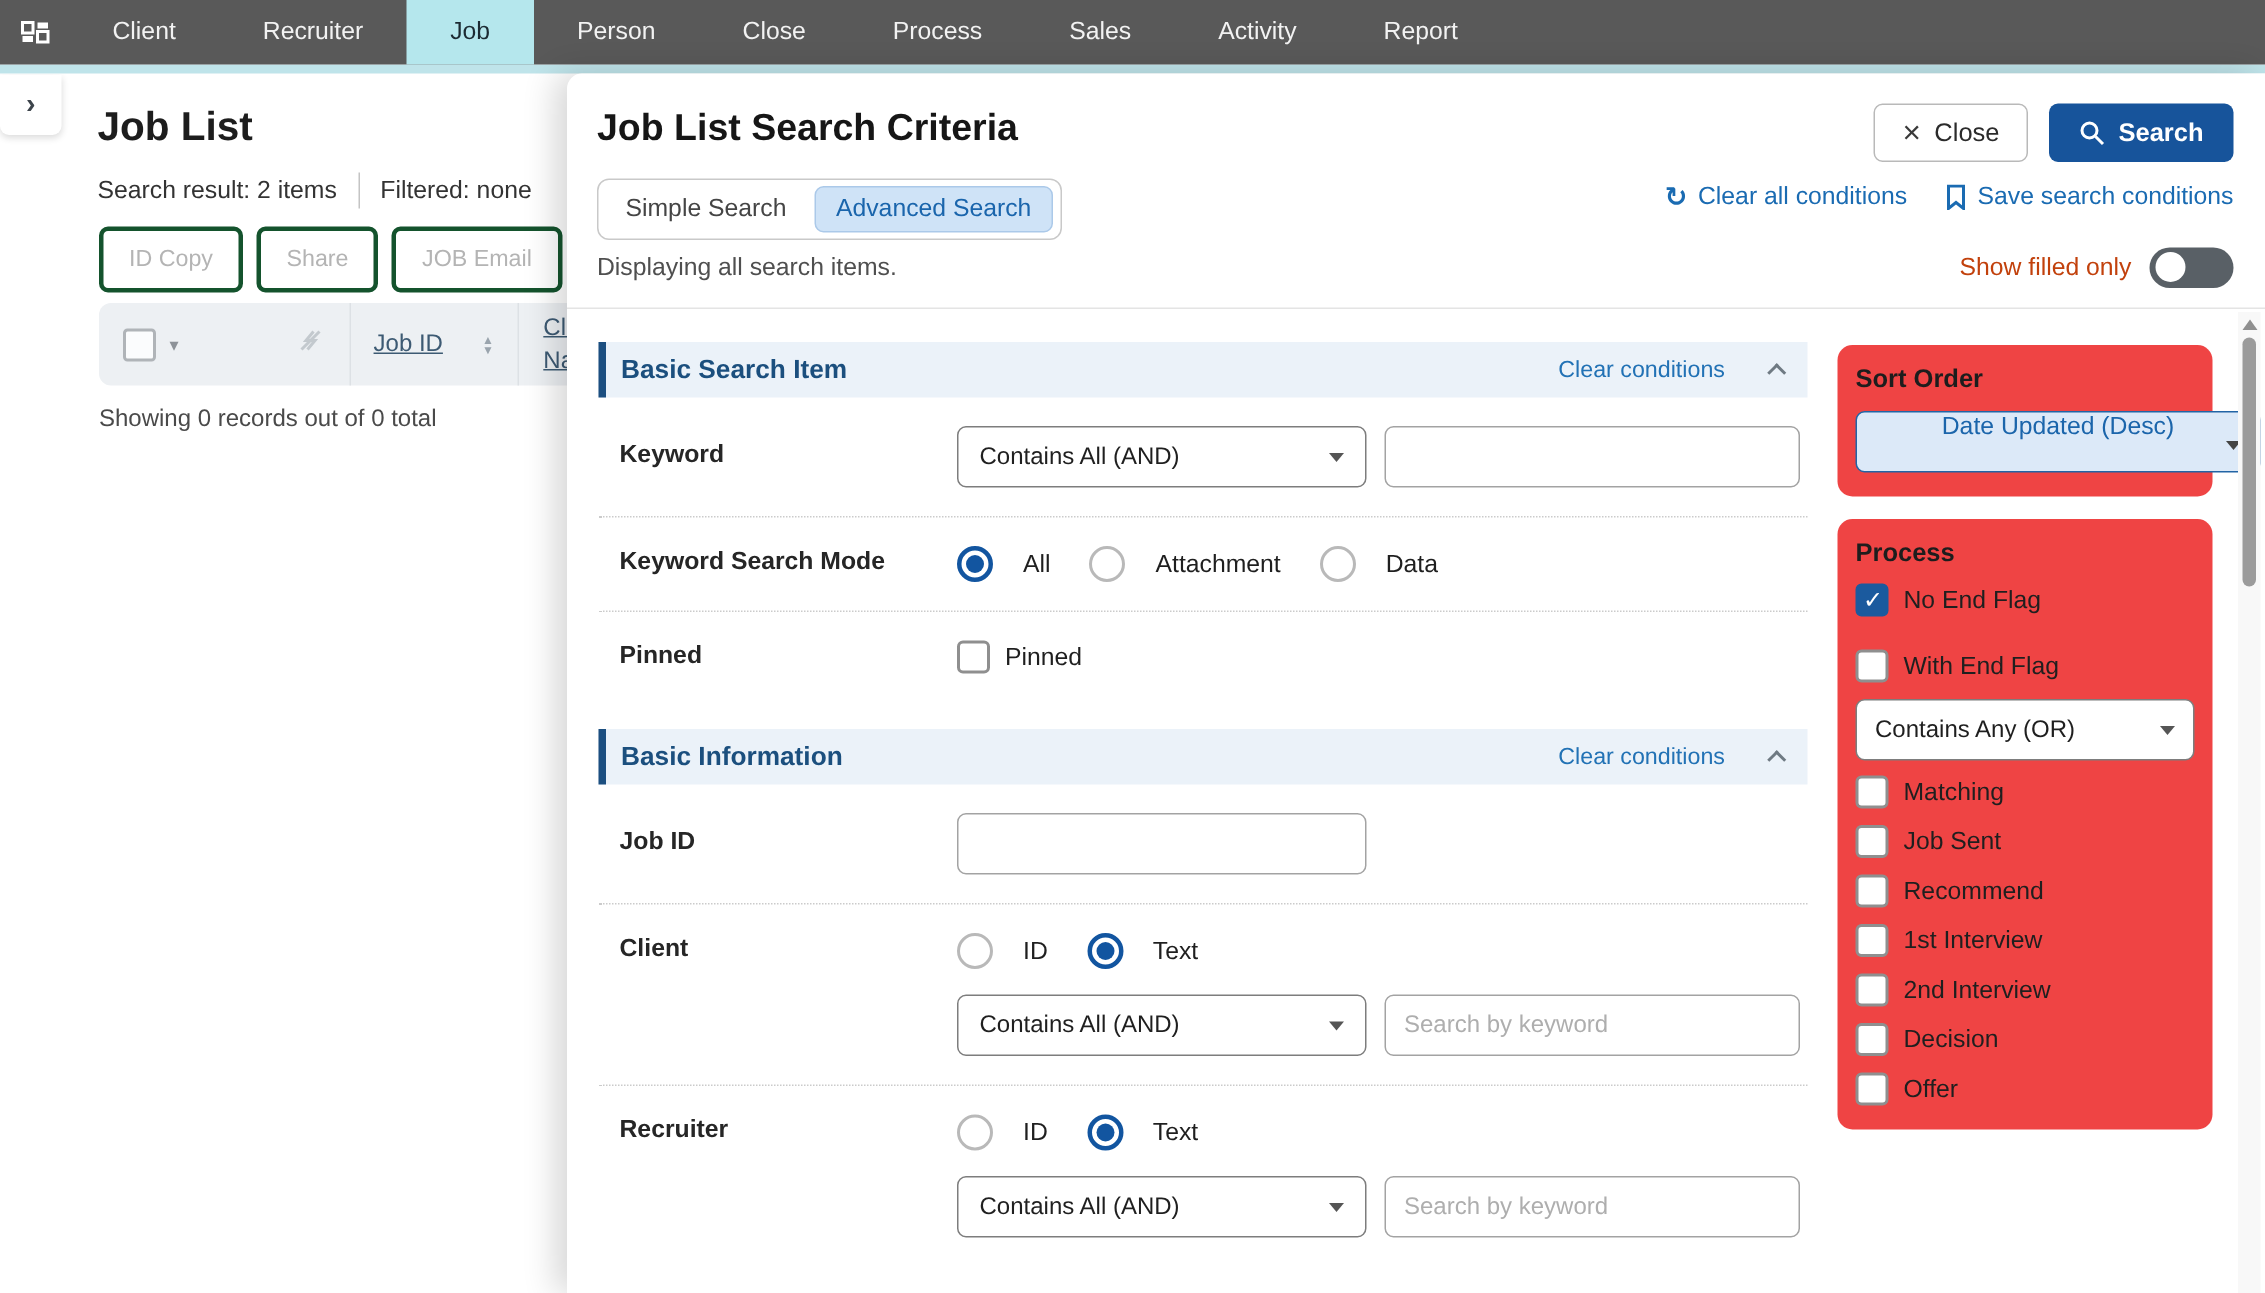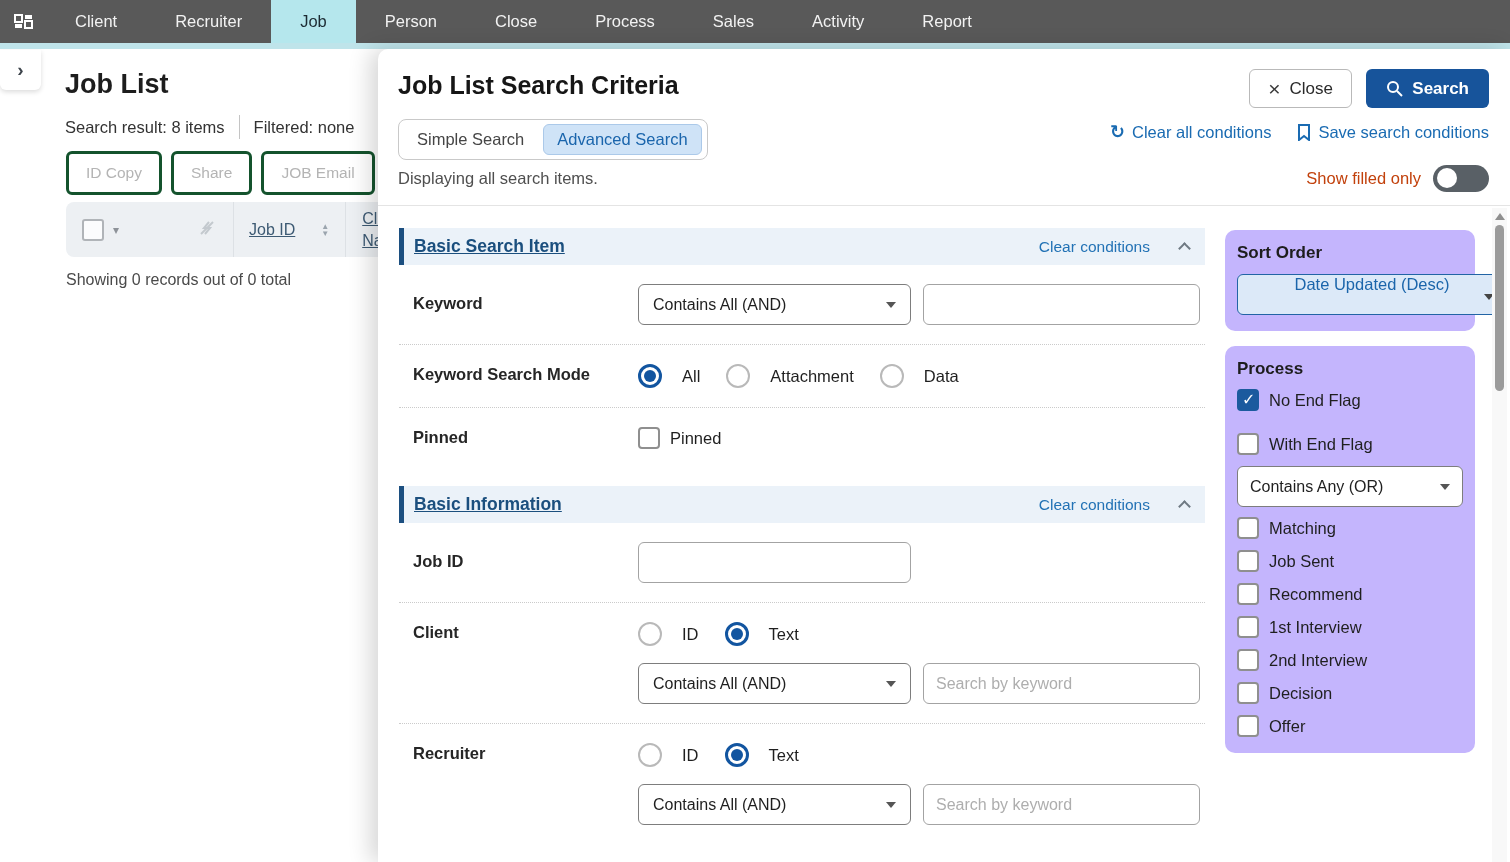--- a/index.html
+++ b/index.html
@@ -61,21 +61,21 @@
   .m-note { font-size:16.5px; color:#4f4f4f; }
   .m-filled { margin-left:auto; display:flex; align-items:center; gap:12px; font-size:16.5px; color:#c2410c;}
   .toggle { width:56px; height:27px; background:#596066; border-radius:14px; position:relative; cursor:pointer;}
   .toggle .knob { position:absolute; top:3.5px; left:4px; width:20px; height:20px; background:#fff; border-radius:50%;}
 
   
   .m-content { position:absolute; top:157px; left:0; right:0; bottom:0; overflow:hidden; }
   .main-col { position:absolute; left:21px; top:22px; width:806px; }
   .sec-head { height:37px; background:#ebf2f9; border-left:5px solid #1c4f80; display:flex; align-items:center;
               padding:0 16px 0 10px; }
-  .sec-title { font-size:17.5px; font-weight:bold; color:#1b4f7e;text-decoration:underline; }
+  .sec-title { font-size:17.5px; font-weight:bold; color:#1b4f7e; }
   .sec-clear { margin-left:auto; font-size:15.5px; color:#2272b5; cursor:pointer; text-decoration:none;}
   .sec-chevron { width:9px; height:9px; border-top:2px solid #6f7a83; border-right:2px solid #6f7a83;
                  transform:rotate(-45deg); margin-left:30px; margin-top:4px; cursor:pointer;}
   .f-row { display:flex; align-items:flex-start; padding:19px 0 19px 14px; border-bottom:1px dotted #cbcbcb; }
   .f-row.last { border-bottom:none; }
   .f-label { width:225px; font-size:16.5px; font-weight:bold; color:#262626; padding-top:10px; flex-shrink:0;}
   .f-label.tight { padding-top:1px; }
   .f-controls { display:flex; gap:12px; align-items:center; }
   .f-stack { display:flex; flex-direction:column; gap:17px; }
   .selectbox { width:273px; height:41px; border:1px solid #7d7d7d; border-radius:6px; background:#fff;
@@ -92,21 +92,21 @@
   .radio.on::after { content:""; position:absolute; top:3px; left:3px; width:12px; height:12px;
                      border-radius:50%; background:#1255a0; }
   .cb { width:22px; height:22px; border:2px solid #8f8f8f; border-radius:4px; background:#fff; position:relative; flex-shrink:0; cursor:pointer;}
   .cb.on { background:#1b5a9e; border-color:#1b5a9e; }
   .cb.on::after { content:"✓"; position:absolute; top:-1px; left:3px; color:#fff; font-size:16px; font-weight:bold;}
   .cb-item { display:flex; align-items:center; gap:10px; font-size:16.5px; color:#1f1f1f; }
   .spacer18 { height:18px; }
 
   
   .sidebar { position:absolute; left:847px; top:24px; width:250px; }
-  .sb-card { background:#c4b5fd; border-radius:10px; padding:13px 12px 16px 12px; }
+  .sb-card { background:#ef4444; border-radius:10px; padding:13px 12px 16px 12px; }
   .sb-card + .sb-card { margin-top:15px; }
   .sb-title { font-size:17px; font-weight:bold; color:#1d1d1d; }
   .sb-sort-select { margin-top:11px; width:270px; height:41px; background:#dce9f8; border:1.5px solid #2264a5;
                     border-radius:6px; display:flex; align-items:center; padding:0 12px; font-size:16.5px;
                     color:#1b65ab; cursor:pointer;flex-direction:column;}
   .sb-sort-select .caret { margin-left:auto; width:0; height:0; border-left:5px solid transparent;
                            border-right:5px solid transparent; border-top:6px solid #444; }
   .sb-white-select { margin-top:11px; margin-bottom:9px; width:226px; height:41px; background:#fff;
                      border:1px solid #7d7d7d; border-radius:6px; display:flex; align-items:center;
                      padding:0 12px; font-size:16px; color:#1f1f1f; cursor:pointer;}
@@ -144,21 +144,21 @@
   <div class="nav-tab">Report</div>
 </div>
 <div class="cyan-strip"></div>
 
 <div class="left-panel">
   <div class="collapse-box">
     <span>›</span>
   </div>
   <div class="jl-title">Job List</div>
   <div class="jl-meta">
-    <span>Search result: 8 items</span>
+    <span>Search result: 2 items</span>
     <span class="vsep"></span>
     <span>Filtered: none</span>
   </div>
   <div class="jl-actions">
     <button>ID Copy</button>
     <button>Share</button>
     <button>JOB Email</button>
     <button class="clip">Ca</button>
   </div>
   <div class="jl-thead">

